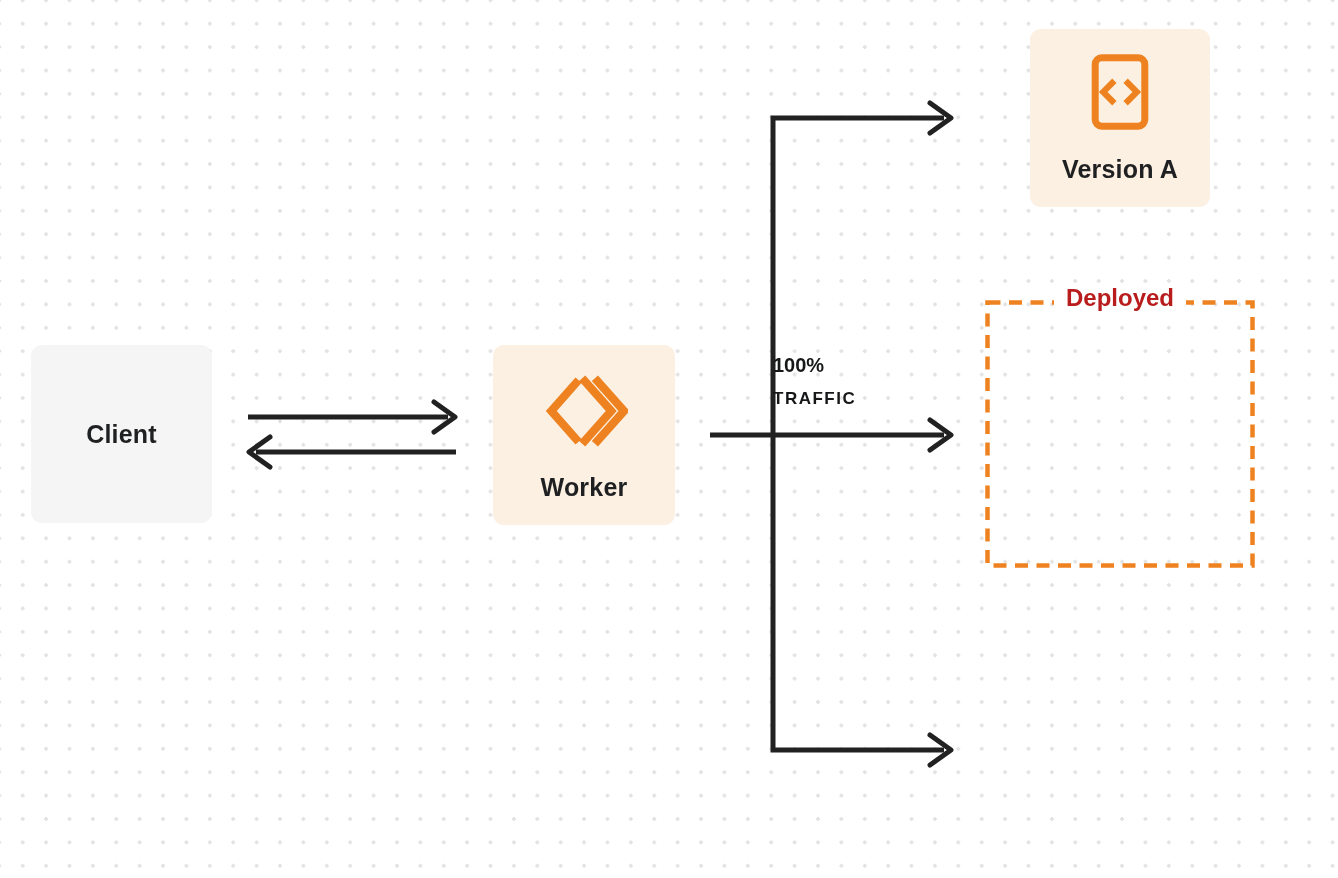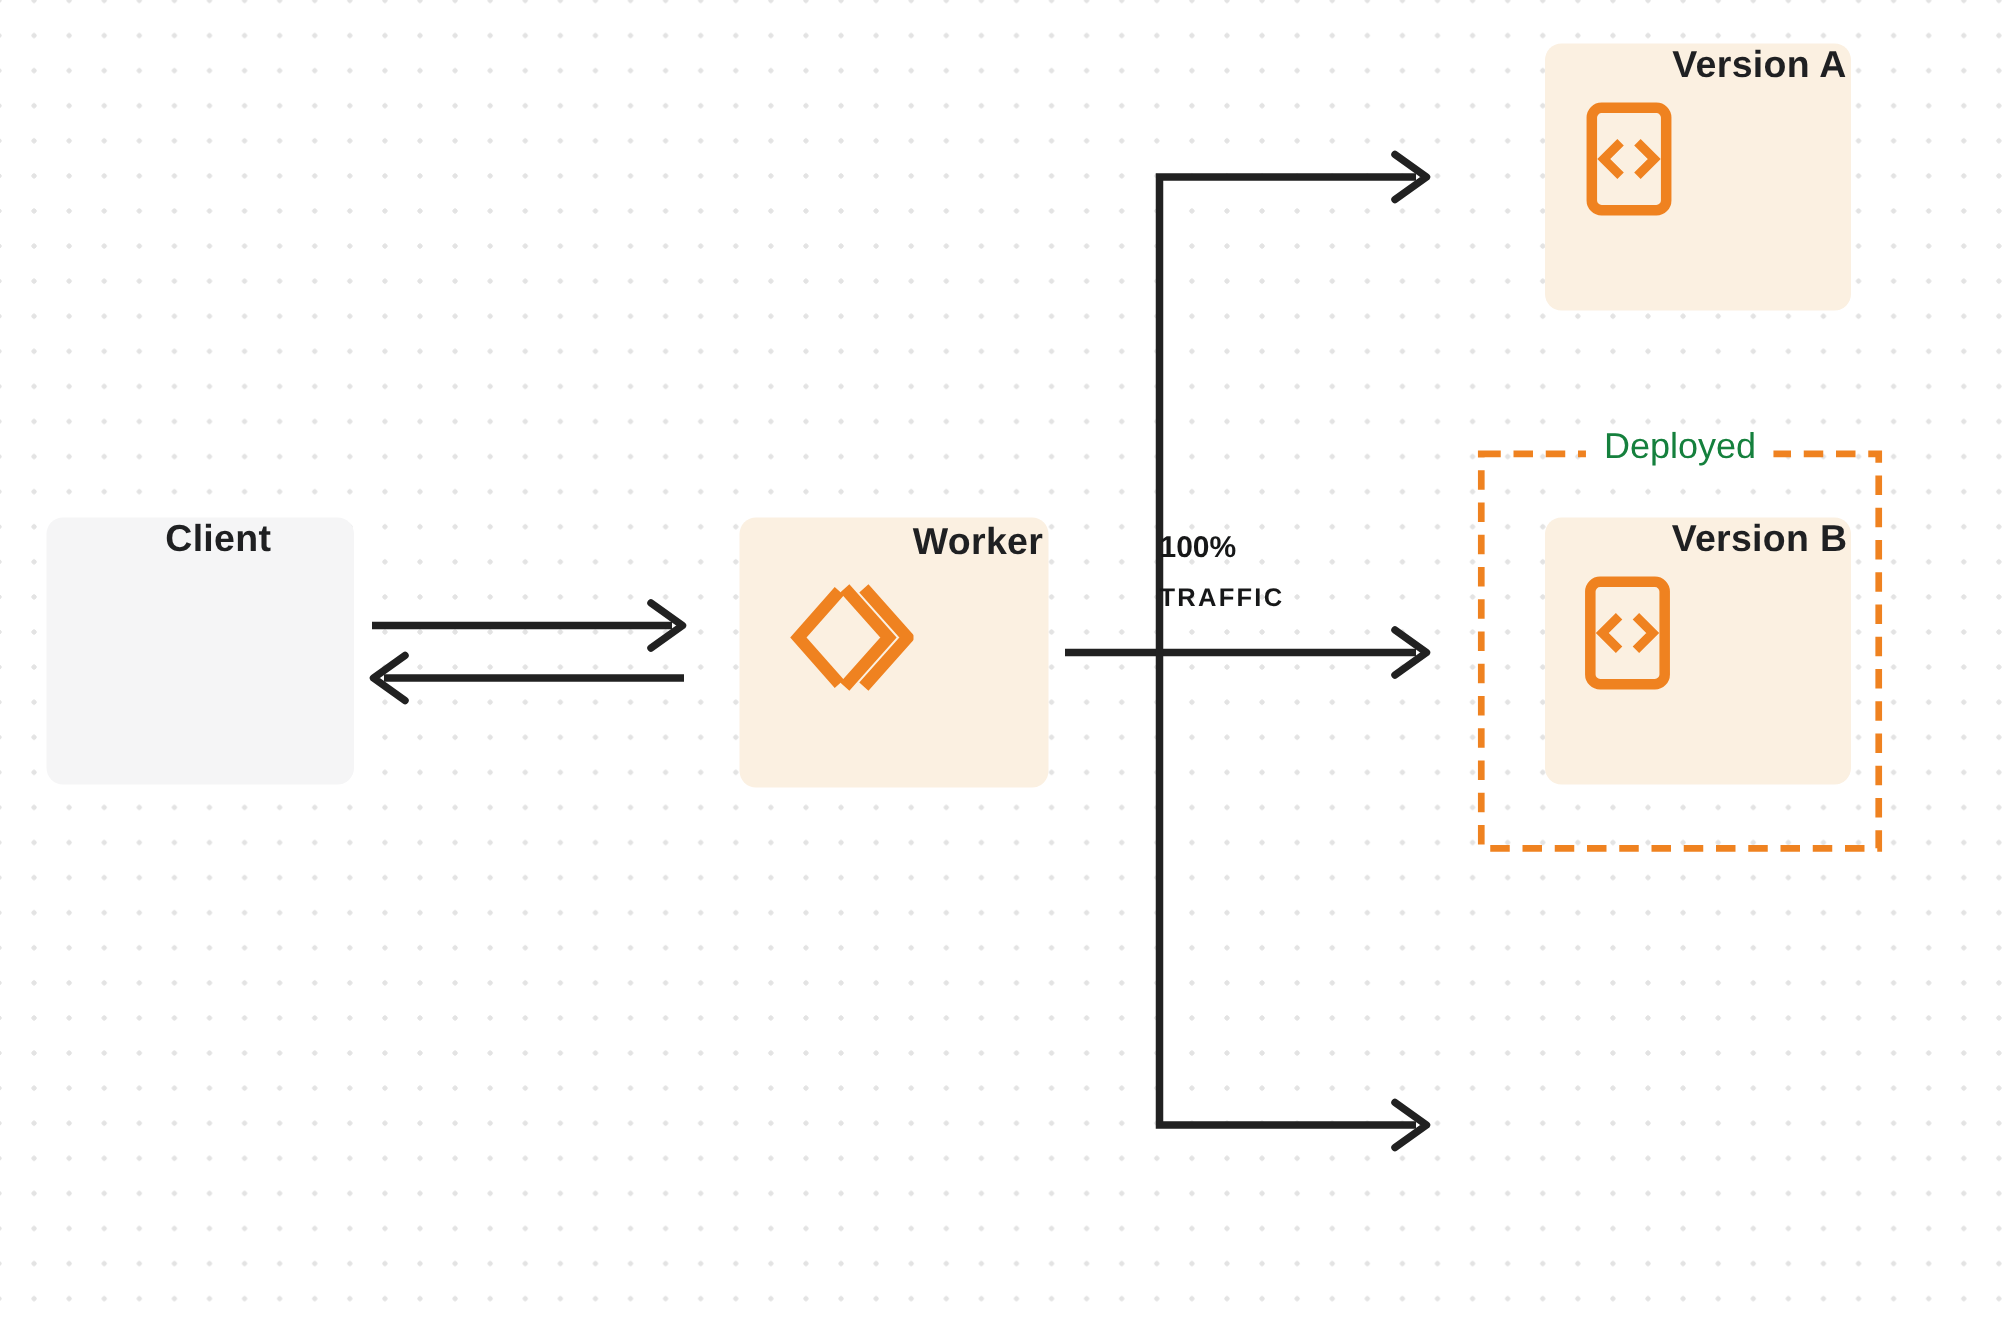--- a/index.html
+++ b/index.html
@@ -29,23 +29,23 @@
     stroke-width: 5;
   }
   .arrows-layer path.head {
     stroke-linecap: round;
     stroke-linejoin: round;
   }
   .node {
     position: absolute;
     border-radius: 11px;
     display: flex;
-    flex-direction: row;
+    flex-direction: column;
+    align-items: center;
     justify-content: center;
-    padding-left: 24px;
   }
   .node .label {
     font-weight: 700;
     font-size: 25px;
     color: #1f2022;
     letter-spacing: 0.2px;
   }
   .node-client {
     left: 31px; top: 345px;
     width: 181px; height: 178px;
@@ -91,23 +91,23 @@
     left: 985px; top: 300px;
     width: 270px; height: 268px;
   }
   .deployed-label {
     position: absolute;
     top: -16px;
     left: 50%;
     transform: translateX(-50%);
     background: #ffffff;
     padding: 0 12px;
-    font-weight: 400;
+    font-weight: 700;
     font-size: 24px;
-    color: #15803d;
+    color: #b91c1c;
     white-space: nowrap;
   }
 </style>
 </head>
 <body>
 
 <div class="canvas">
 
   <svg class="arrows-layer" viewBox="0 0 1338 878">
     <g>
@@ -160,25 +160,15 @@
     <span class="label">Version A</span>
   </div>
 
   <div class="deployed-box">
     <svg width="270" height="268" viewBox="0 0 270 268" fill="none">
       <rect x="2.5" y="2.5" width="265" height="263" stroke="#ef8220" stroke-width="4.5" stroke-dasharray="13 8.5"></rect>
     </svg>
     <span class="deployed-label">Deployed</span>
   </div>
 
-  <div class="node node-cream node-version node-version-b">
-    <span class="icon-wrap">
-      <svg width="58" height="78" viewBox="0 0 62 82" fill="none">
-        <rect x="4.5" y="4.5" width="53" height="73" rx="7" stroke="#ef8220" stroke-width="7.5"></rect>
-        <path d="M25 29 L13 41 L25 53" stroke="#ef8220" stroke-width="6.5"></path>
-        <path d="M37 29 L49 41 L37 53" stroke="#ef8220" stroke-width="6.5"></path>
-      </svg>
-    </span>
-    <span class="label">Version B</span>
-  </div>
 
 
 </div>
 
 </body></html>

